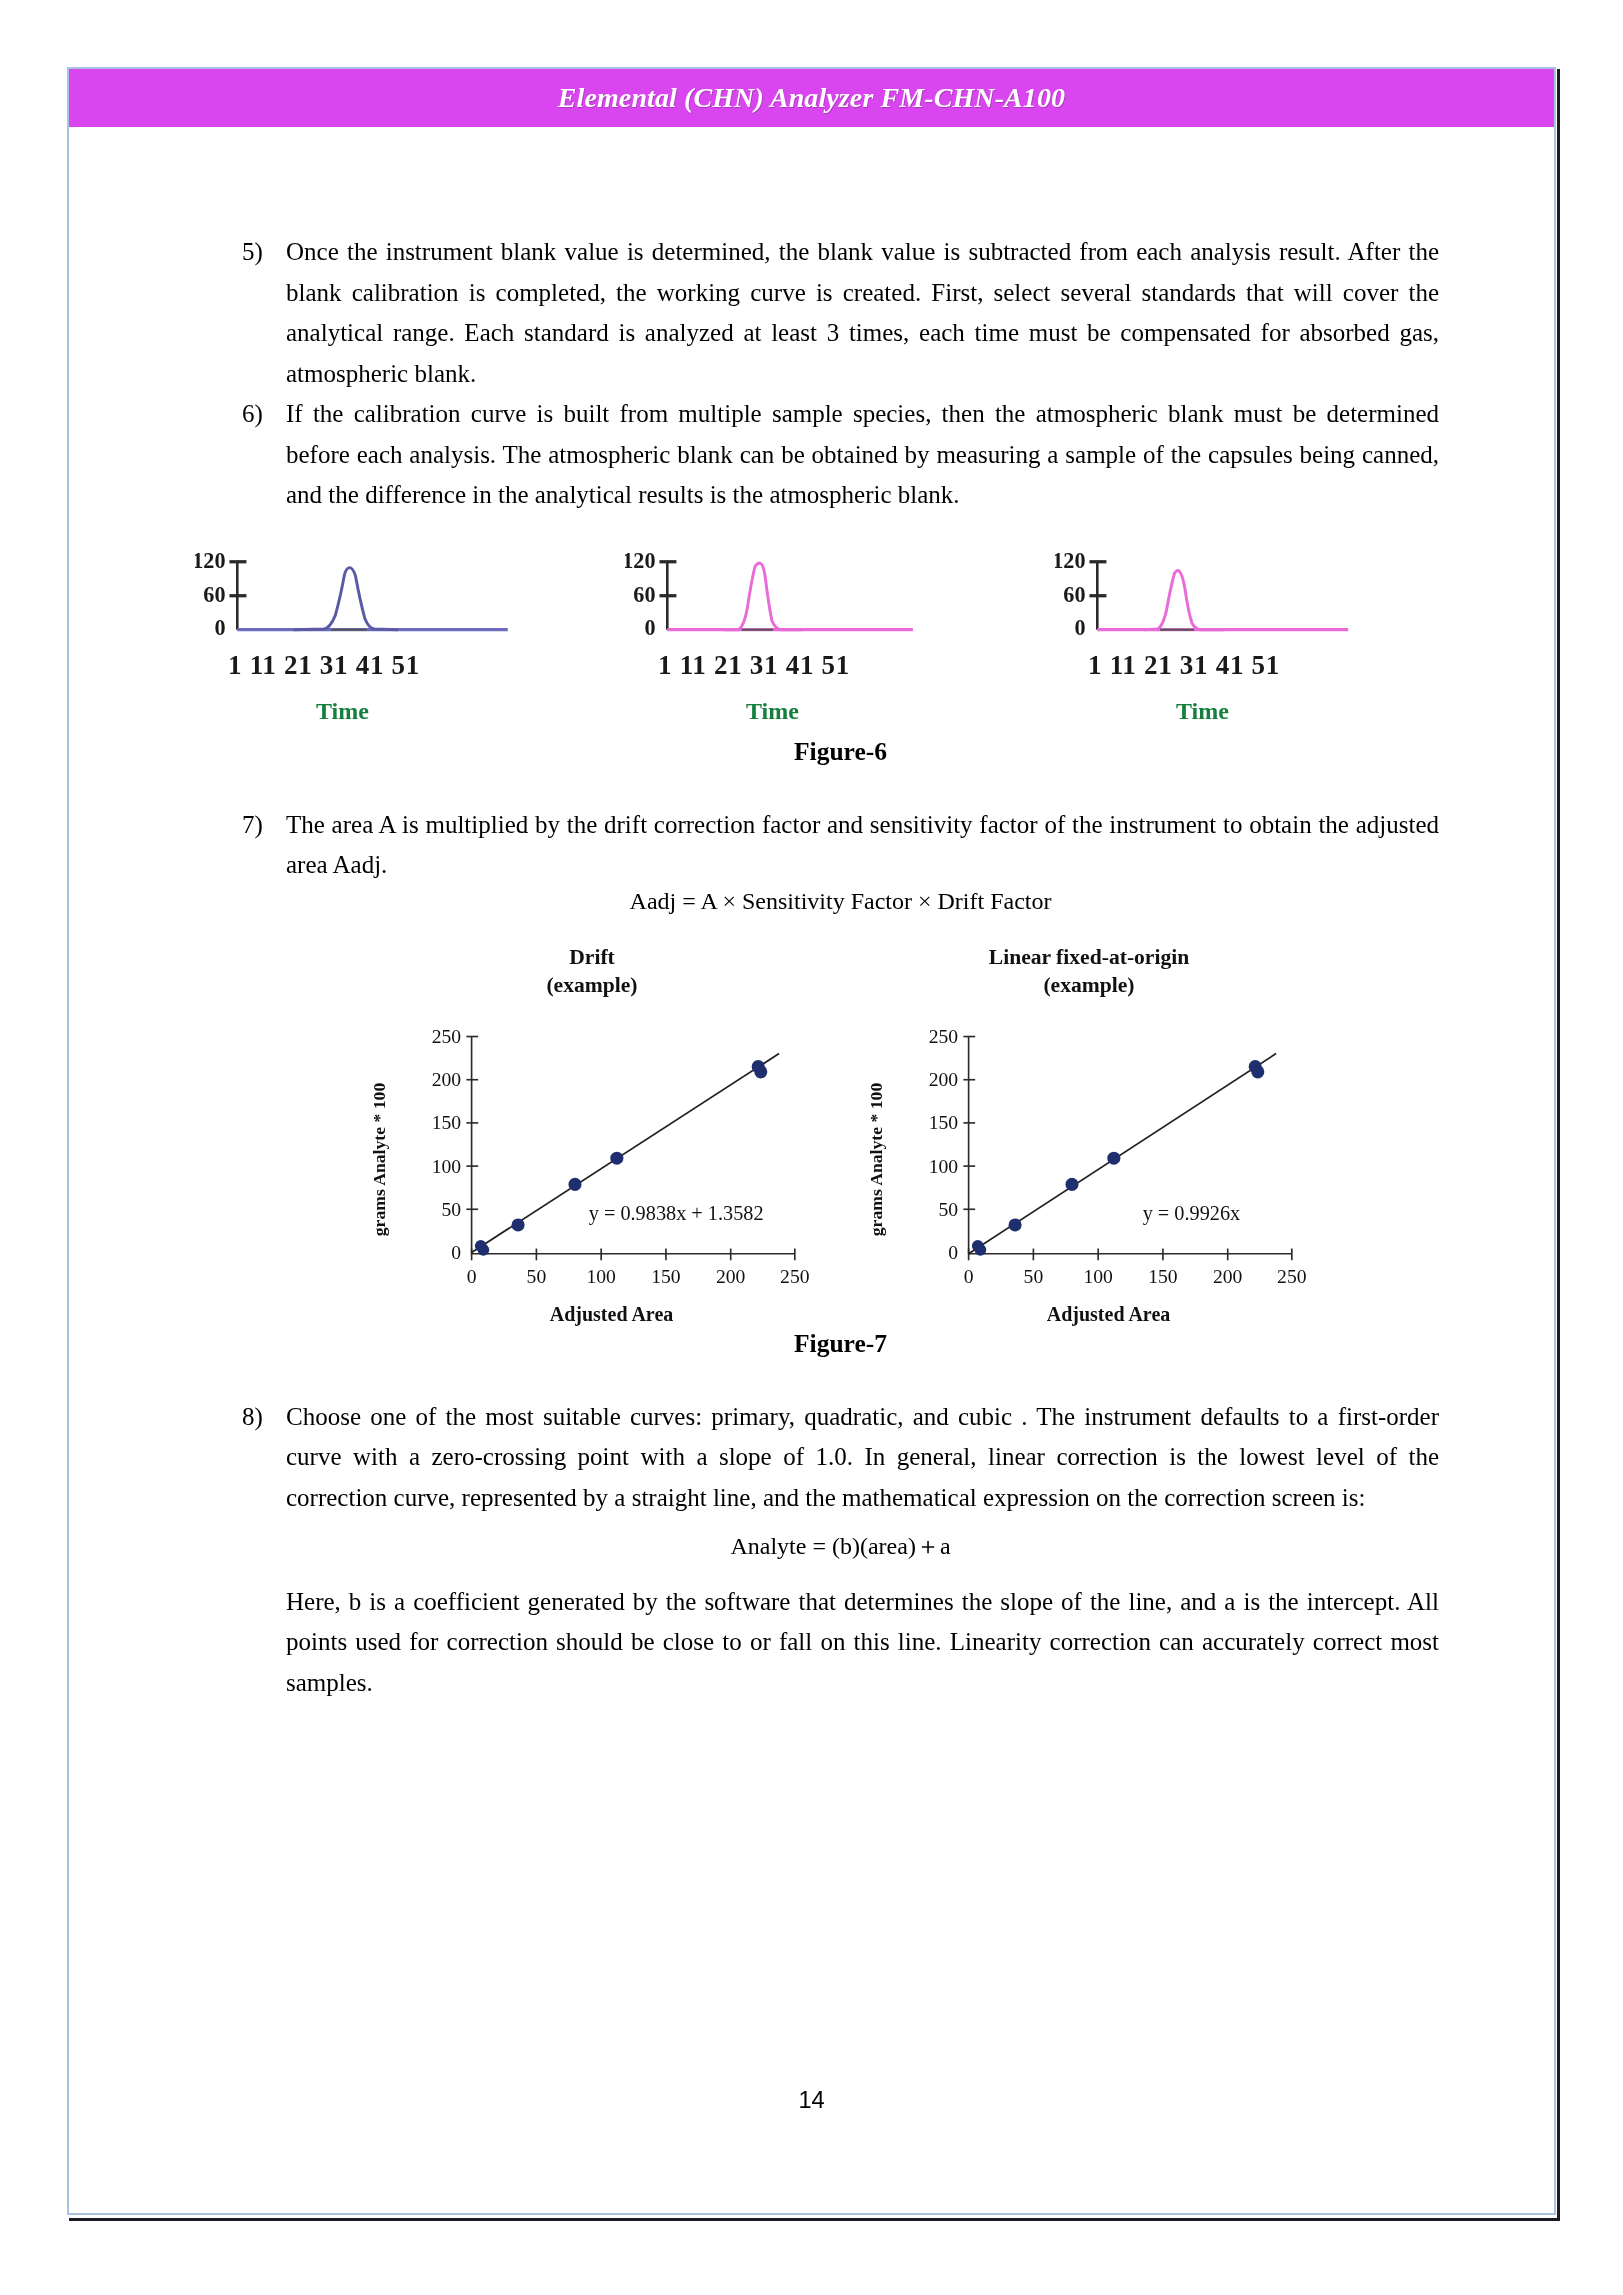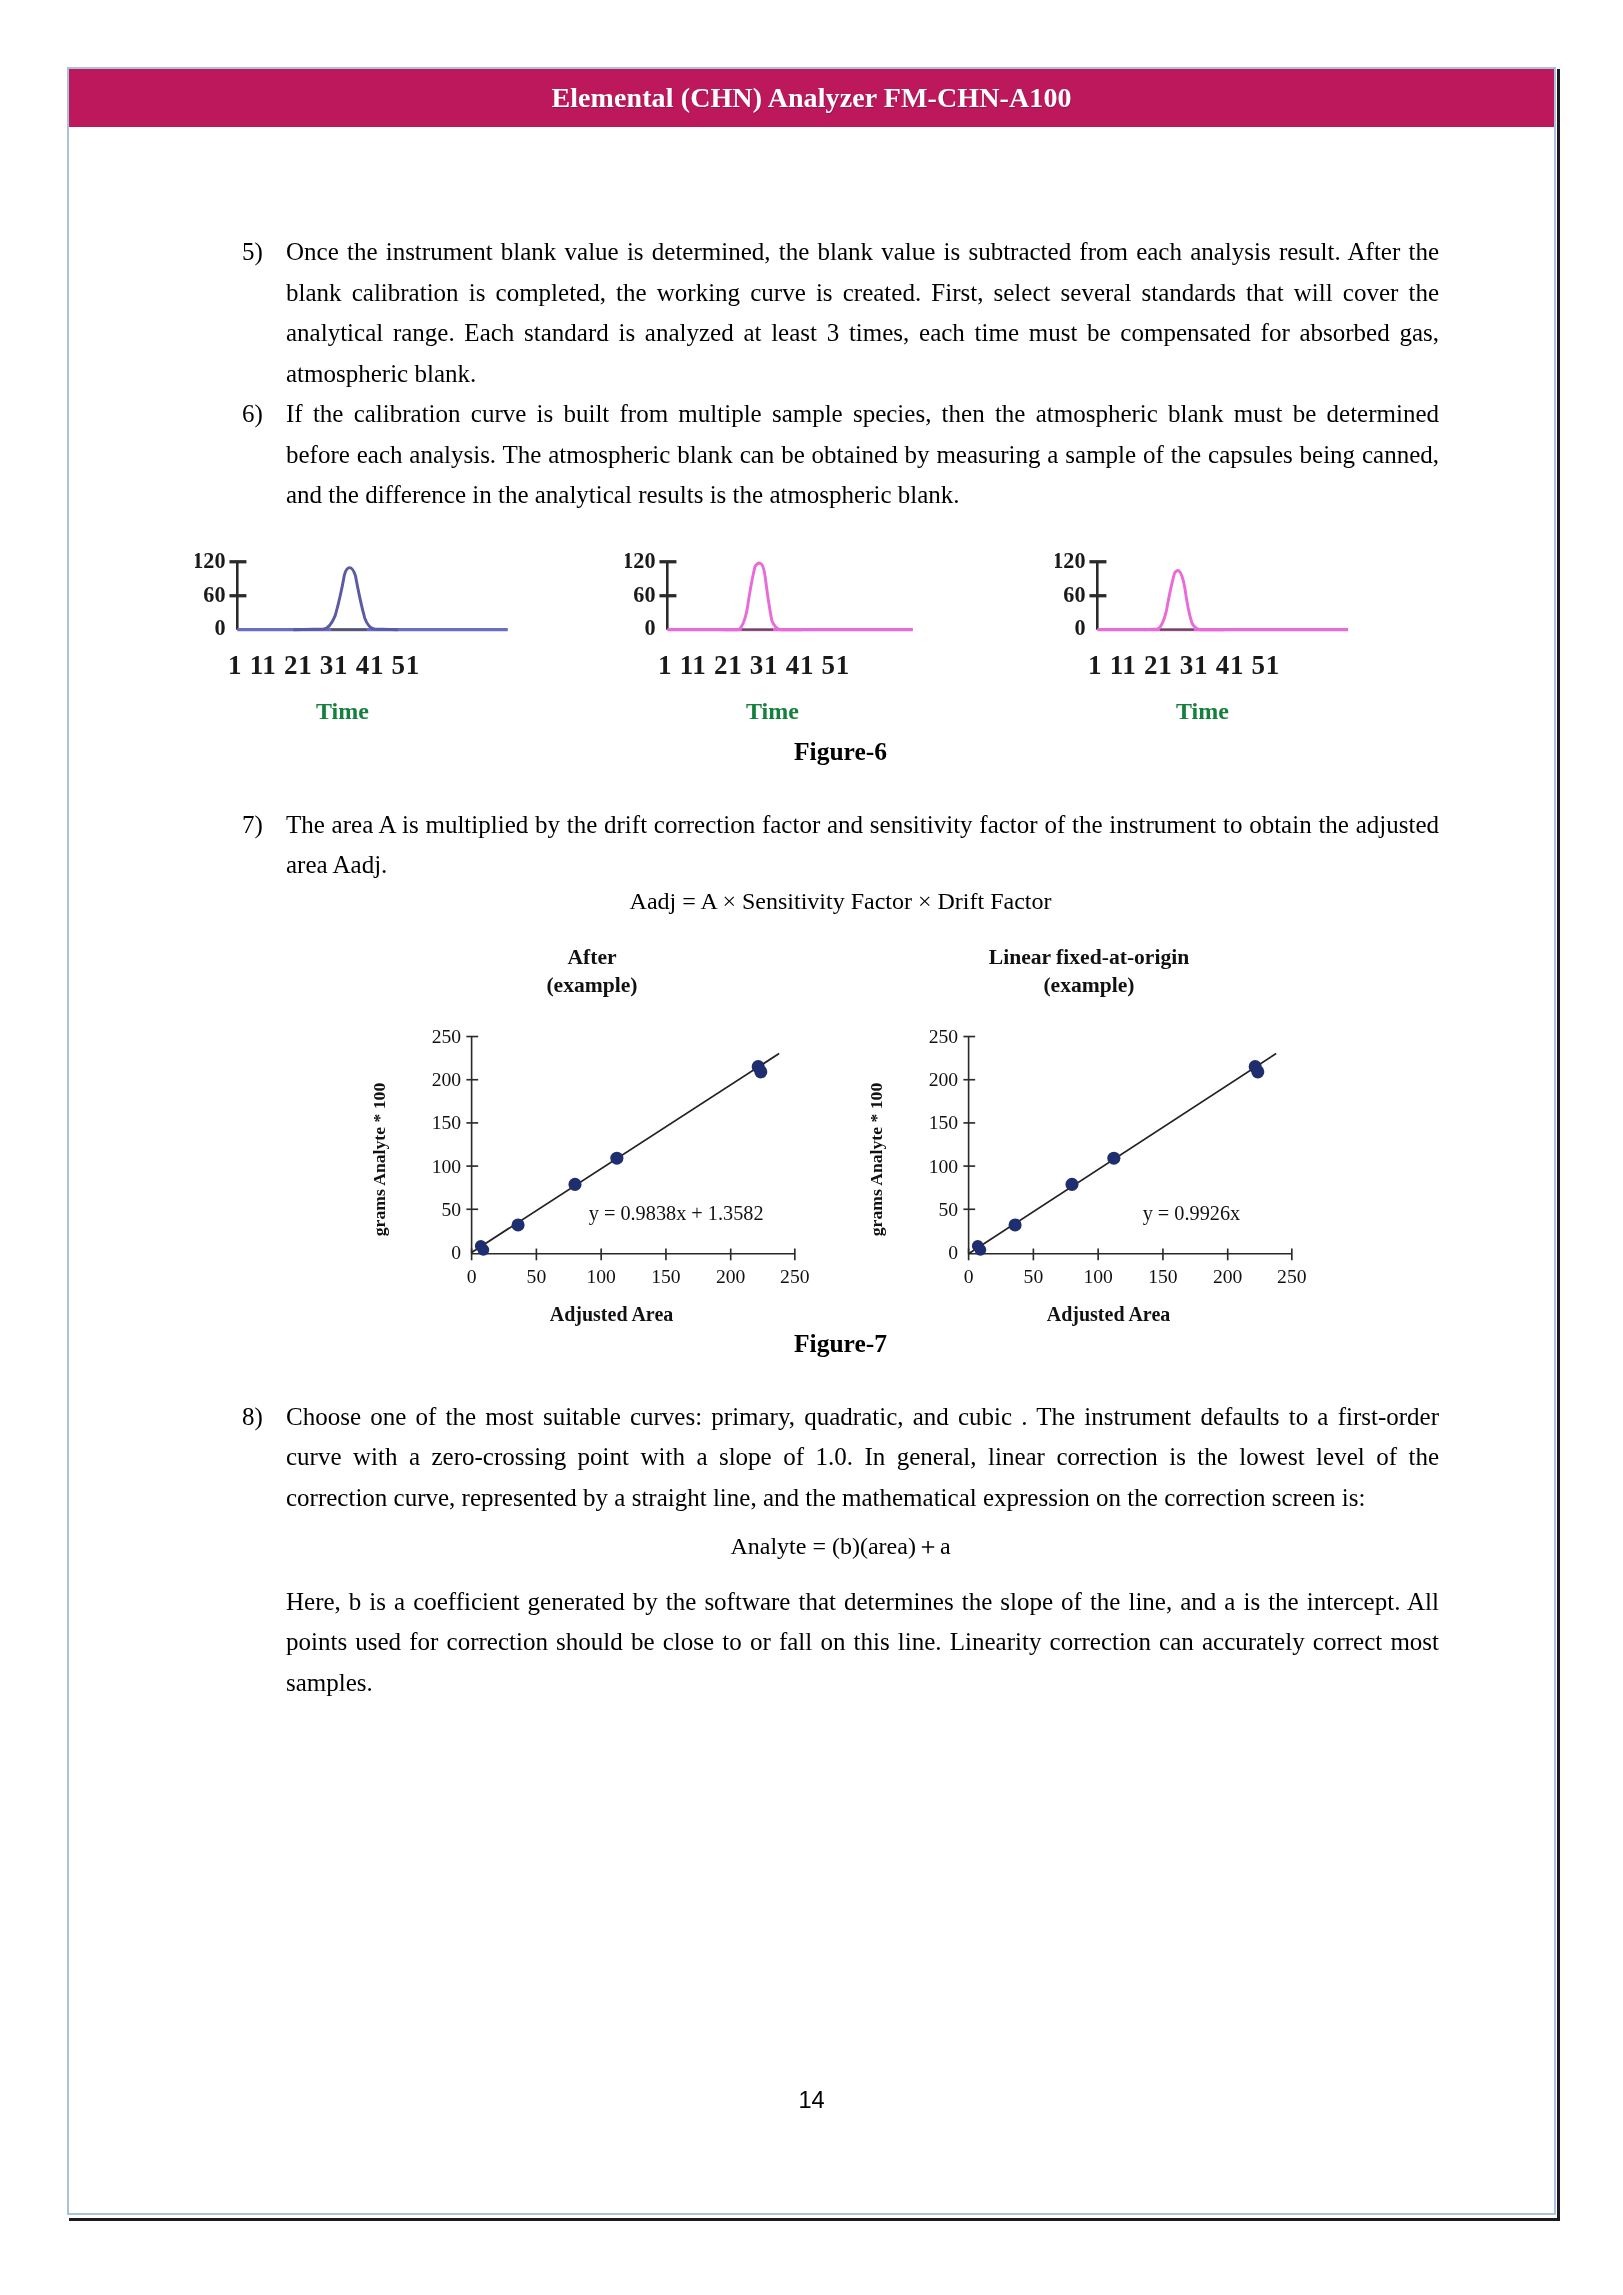--- a/index.html
+++ b/index.html
@@ -33,24 +33,25 @@
     left: 1557px; top: 69px;
     width: 3.3px; height: 2152px;
     background: #1a1a22;
   }
 
   
   .header-bar {
     position: absolute;
     left: 69px; top: 69px;
     width: 1485px; height: 58px;
-    background: #be185d;
+    background: #d946ef;
     display: flex;
     align-items: center;
     justify-content: center;
+    font-style: italic;
   }
   .header-title {
     color: #ffffff;
     font-size: 28px;
     font-weight: bold;
     letter-spacing: 0.1px;
     text-shadow: 0.7px 0.7px 0.7px rgba(0,0,0,0.22);
     font-family: "Liberation Serif", "DejaVu Serif", serif;
   }
 
@@ -272,21 +273,21 @@
     <span class="list-num">7)</span>
     <span class="list-body">The area A is multiplied by the drift correction factor and sensitivity factor of the instrument to obtain the adjusted area Aadj.</span>
   </div>
 
   <div class="centered-bold" style="margin-top:2.6px;">Aadj = A × Sensitivity Factor × Drift Factor</div>
 
   <div class="fig7-row">
 
     <div class="calib">
       <div class="calib-title">
-        <div>After</div>
+        <div>Drift</div>
         <div>(example)</div>
       </div>
       <svg width="458" height="288" viewBox="0 0 700 440">
 
         <text x="34" y="230" transform="rotate(-90 34 230)" text-anchor="middle" font-family="Liberation Serif, serif" font-weight="bold" font-size="27" fill="#111">grams Analyte * 100</text>
 
         <text x="150" y="52" text-anchor="end" font-family="Liberation Serif, serif" font-size="30" fill="#111">250</text>
         <text x="150" y="118" text-anchor="end" font-family="Liberation Serif, serif" font-size="30" fill="#111">200</text>
         <text x="150" y="184" text-anchor="end" font-family="Liberation Serif, serif" font-size="30" fill="#111">150</text>
         <text x="150" y="250" text-anchor="end" font-family="Liberation Serif, serif" font-size="30" fill="#111">100</text>

